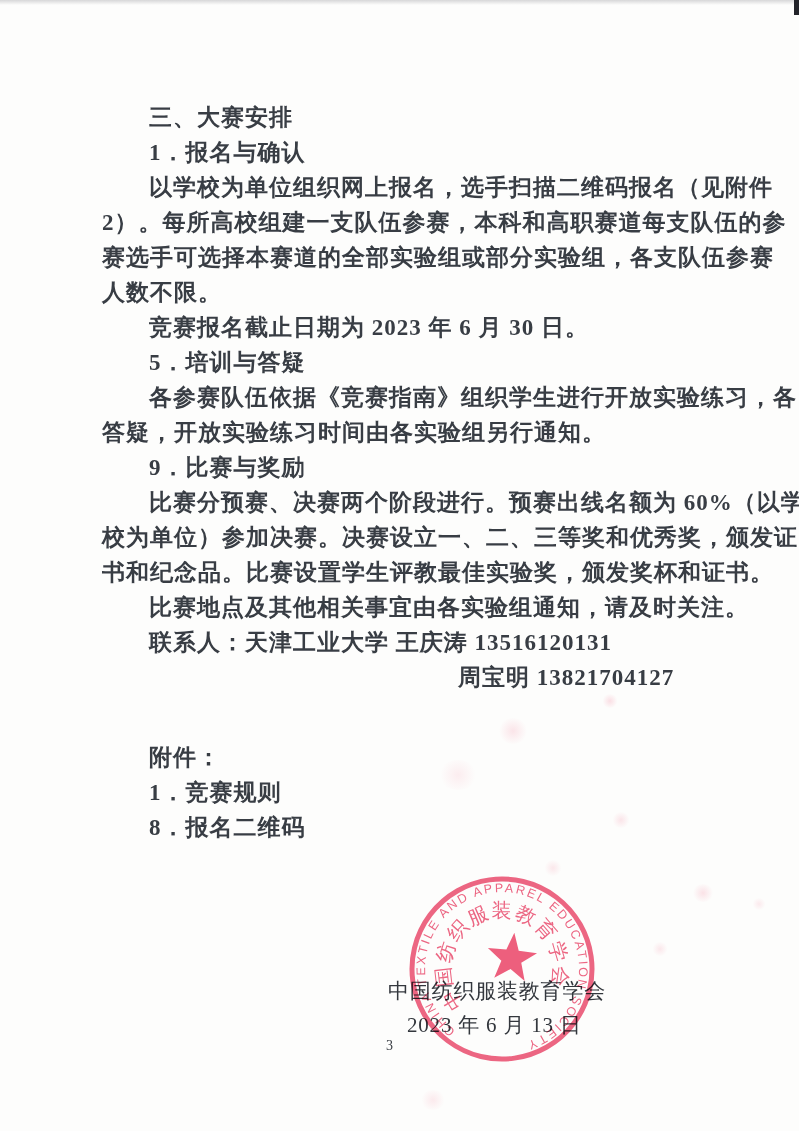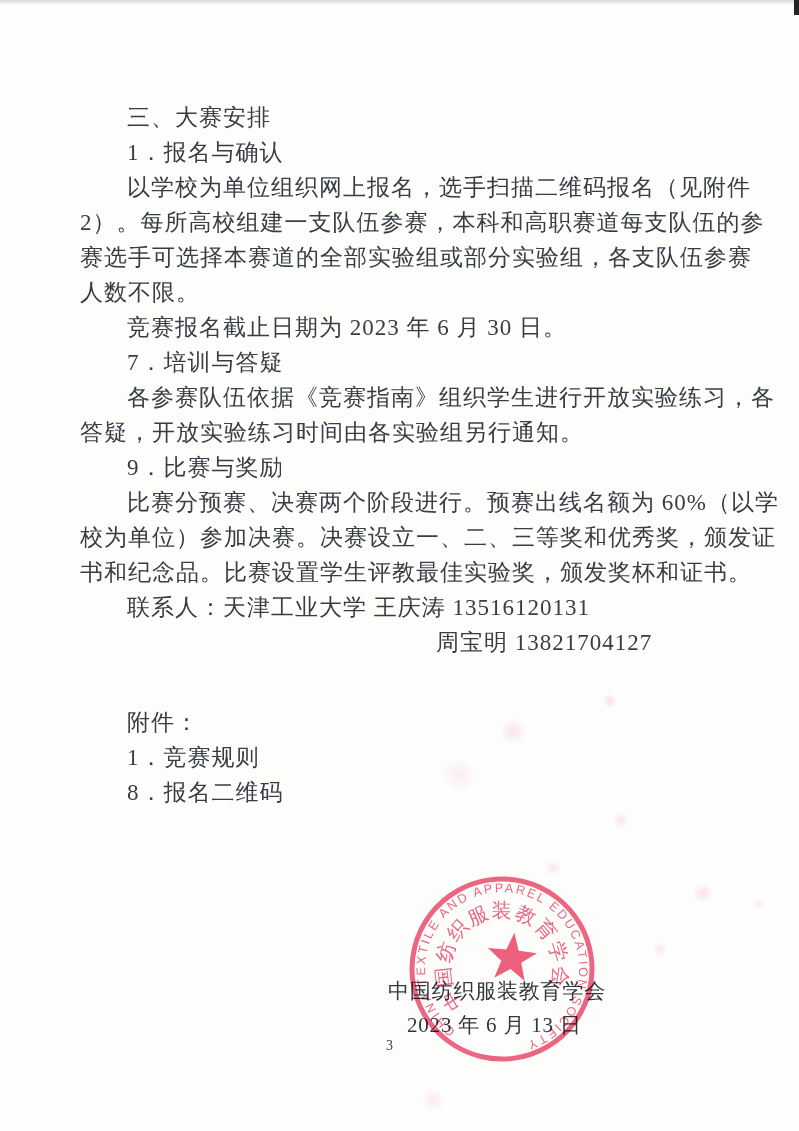--- a/index.html
+++ b/index.html
@@ -15,26 +15,27 @@
   }
   
   .page::before {
     content: "";
     position: absolute; top: 0; left: 0; right: 0; height: 5px;
     background: linear-gradient(#d7d7d8, rgba(255,255,255,0));
     pointer-events: none;
   }
   .doc-body {
     position: absolute;
-    left: 80px;
+    left: 102px;
     top: 100px;
     width: 656px;
     font-size: 23px;
     line-height: 35px;
     letter-spacing: 1px;
+    font-weight: bold;
   }
   .line { white-space: pre; }
   .line.indent { text-indent: 47px; }
   .line.flush { text-indent: 0; }
   .line.contact-continued { text-indent: 272px; text-align: center; }
   .line.blank { height: 45px; }
 
   .sig-org, .sig-date {
     position: absolute;
     font-size: 21px;
@@ -82,27 +83,28 @@
 <div class="page">
 
   <div class="doc-body">
       <div class="line indent">三、大赛安排</div>
       <div class="line indent">1．报名与确认</div>
       <div class="line indent">以学校为单位组织网上报名，选手扫描二维码报名（见附件</div>
       <div class="line flush">2）。每所高校组建一支队伍参赛，本科和高职赛道每支队伍的参</div>
       <div class="line flush">赛选手可选择本赛道的全部实验组或部分实验组，各支队伍参赛</div>
       <div class="line flush">人数不限。</div>
       <div class="line indent">竞赛报名截止日期为 2023 年 6 月 30 日。</div>
-      <div class="line indent">7．培训与答疑</div>
+      <div class="line indent">5．培训与答疑</div>
       <div class="line indent">各参赛队伍依据《竞赛指南》组织学生进行开放实验练习，各</div>
       <div class="line flush">答疑，开放实验练习时间由各实验组另行通知。</div>
       <div class="line indent">9．比赛与奖励</div>
       <div class="line indent">比赛分预赛、决赛两个阶段进行。预赛出线名额为 60%（以学</div>
       <div class="line flush">校为单位）参加决赛。决赛设立一、二、三等奖和优秀奖，颁发证</div>
       <div class="line flush">书和纪念品。比赛设置学生评教最佳实验奖，颁发奖杯和证书。</div>
+      <div class="line indent">比赛地点及其他相关事宜由各实验组通知，请及时关注。</div>
       <div class="line indent">联系人：天津工业大学 王庆涛 13516120131</div>
       <div class="line contact-continued">周宝明 13821704127</div>
       <div class="line blank"></div>
       <div class="line indent">附件：</div>
       <div class="line indent">1．竞赛规则</div>
       <div class="line indent">8．报名二维码</div>
     </div>
 
   <div class="sig-org">中国纺织服装教育学会</div>
   <div class="sig-date">2023 年 6 月 13 日</div>

